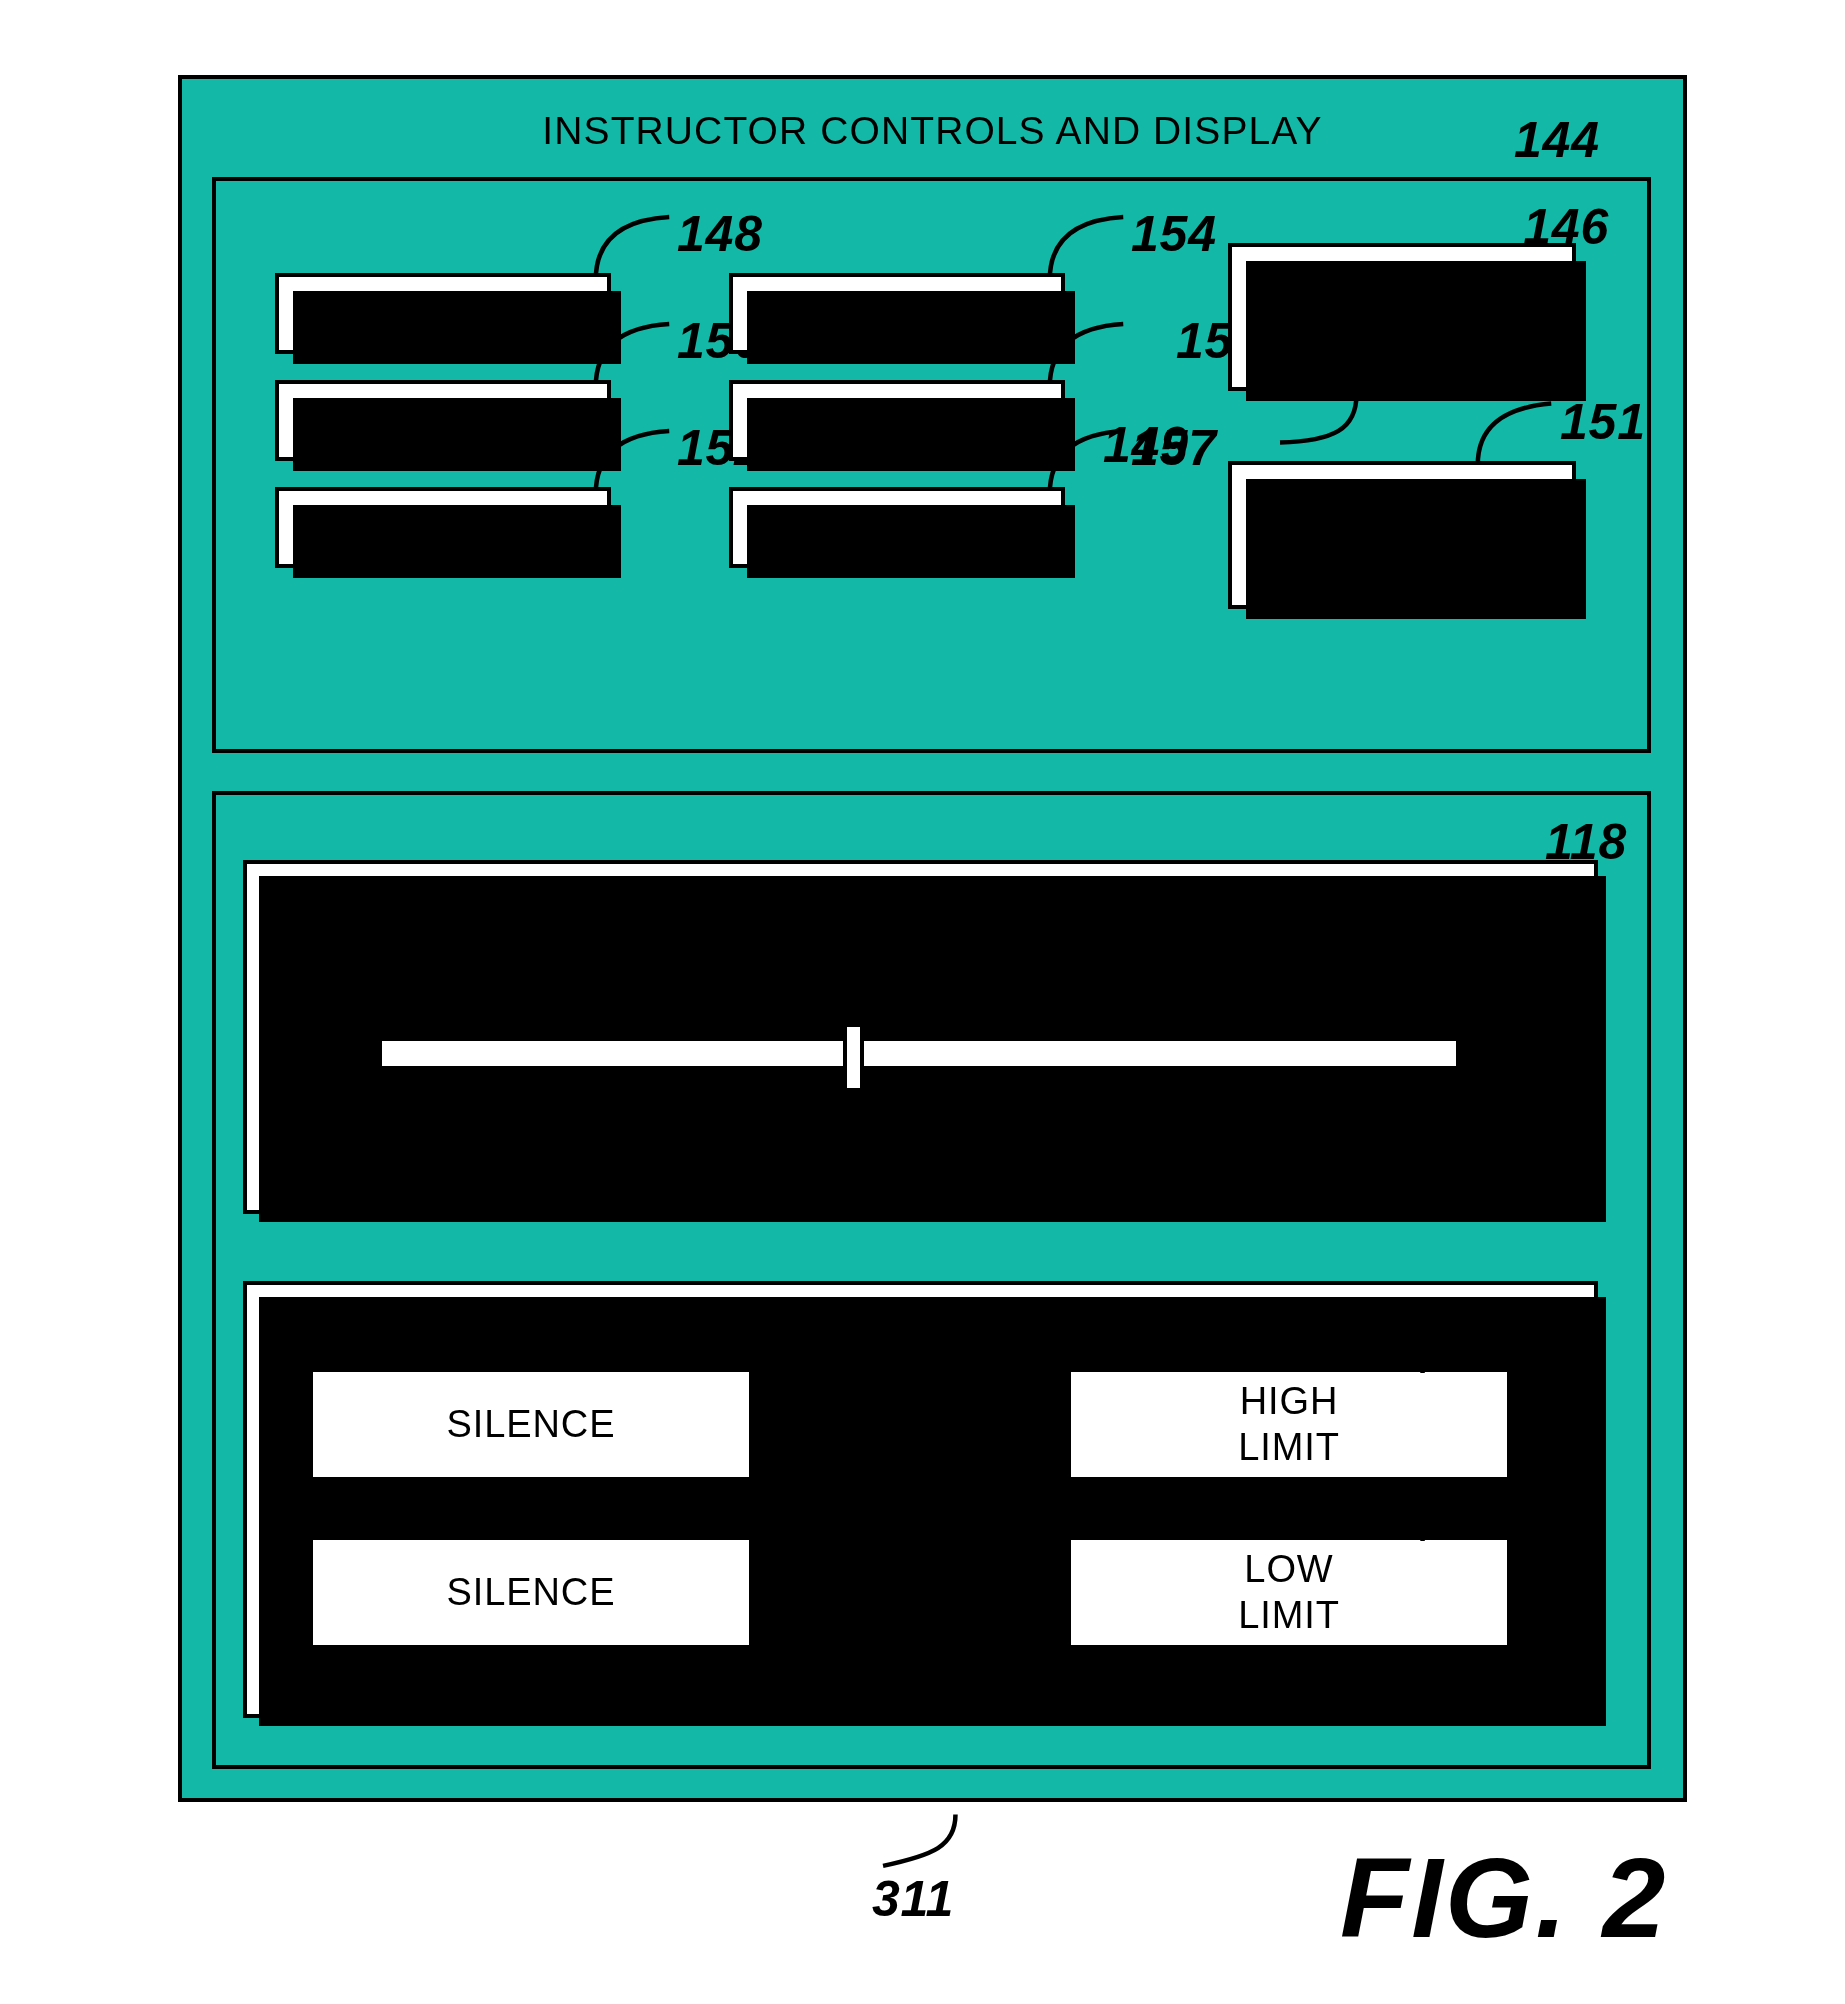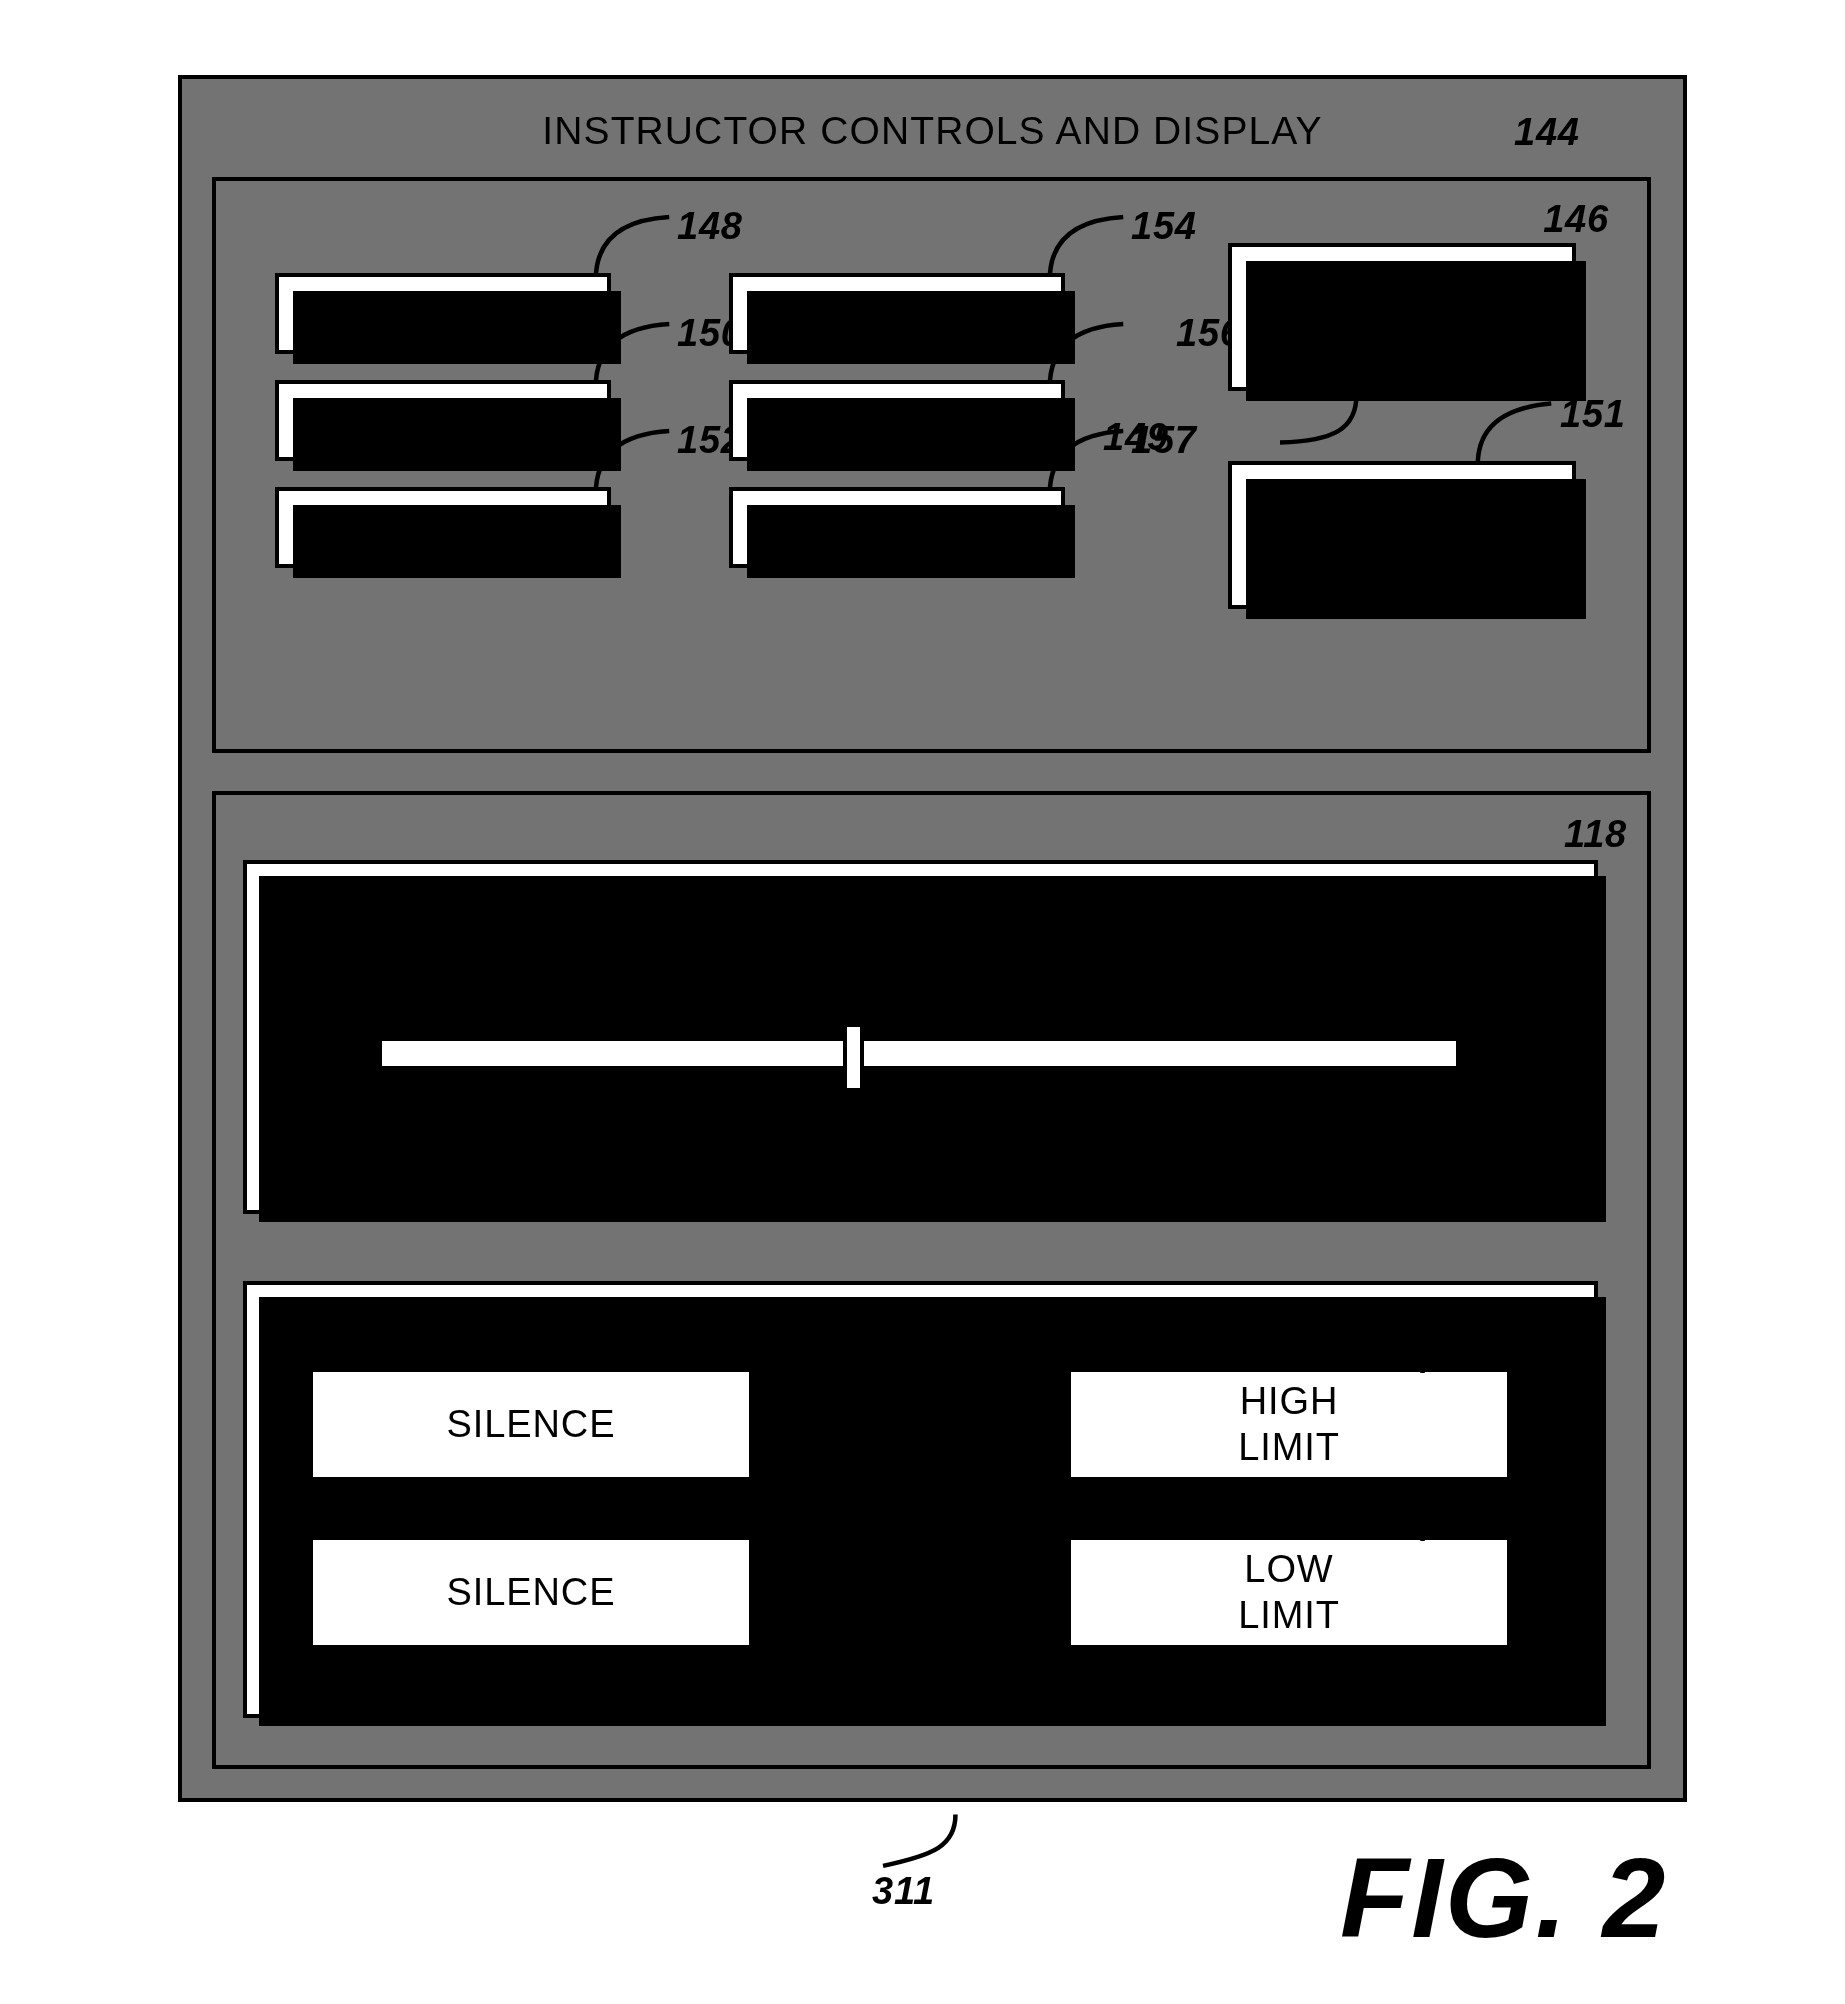--- a/index.html
+++ b/index.html
@@ -18,29 +18,29 @@
 
   
   #figure-frame {
     position: absolute;
     left: 178px;
     top: 75px;
     width: 1509px;
     height: 1727px;
     border: 4.5px solid #000;
     box-sizing: border-box;
-    background: #737373;
+    background: #14b8a6;
   }
 
   .ref {
     position: absolute;
     font-family: "Liberation Sans", sans-serif;
     font-style: italic;
     font-weight: bold;
-    font-size: 38px;
+    font-size: 50px;
     letter-spacing: 0.8px;
     white-space: nowrap;
     color: #000;
   }
 
   
   #figure-title {
     position: absolute;
     left: 0;
     top: 30px;

